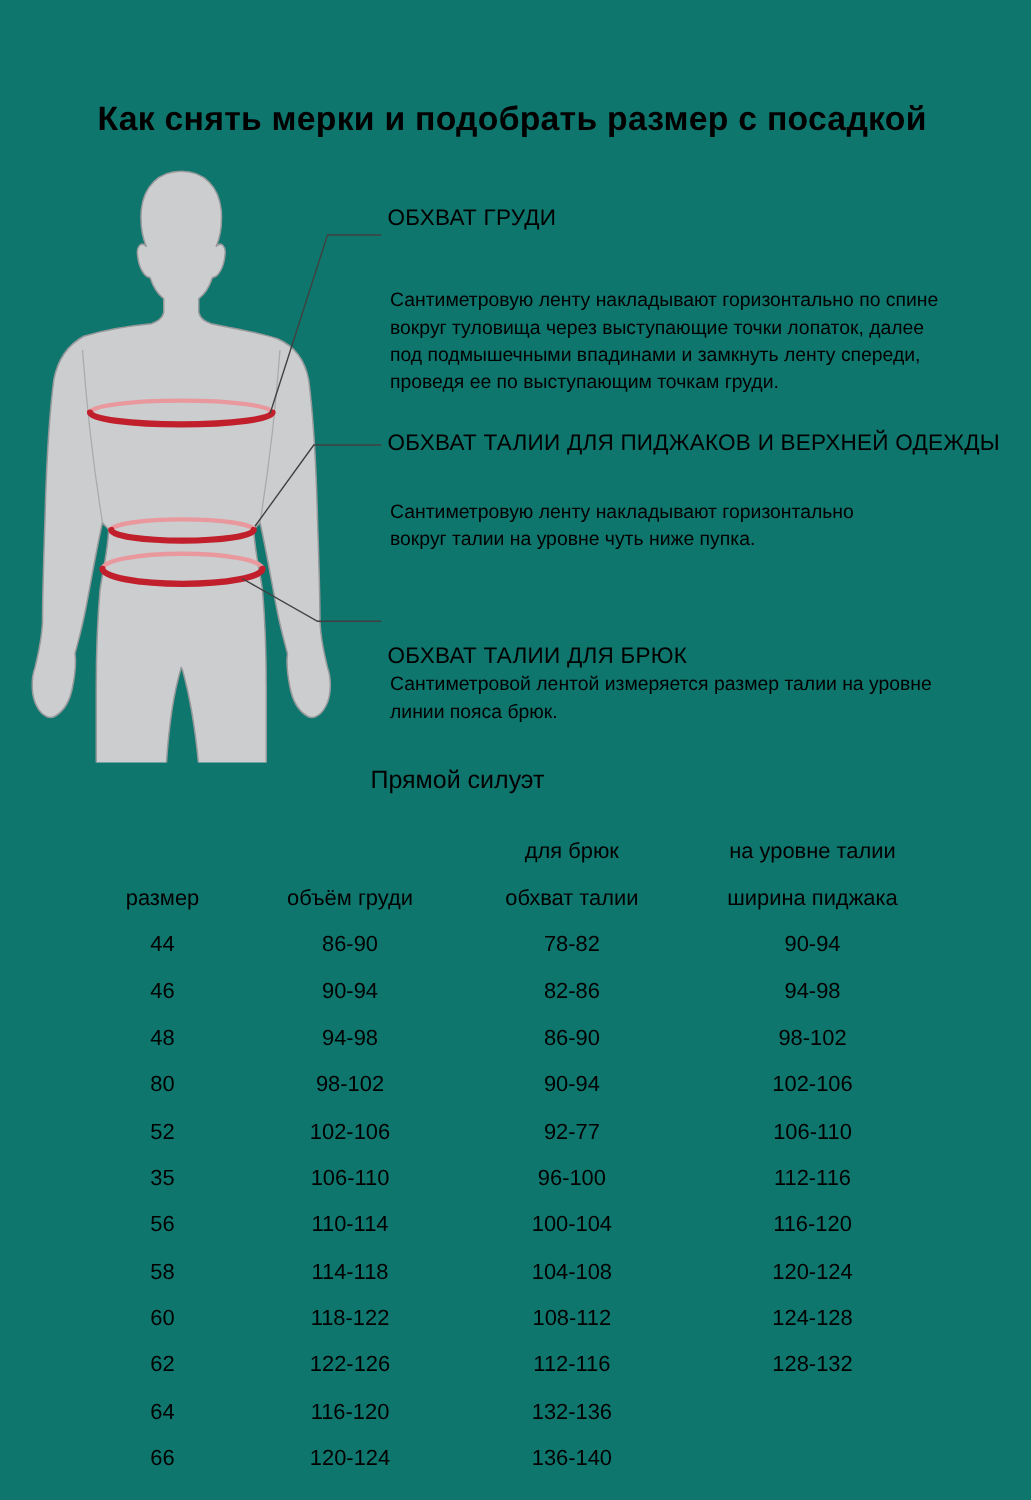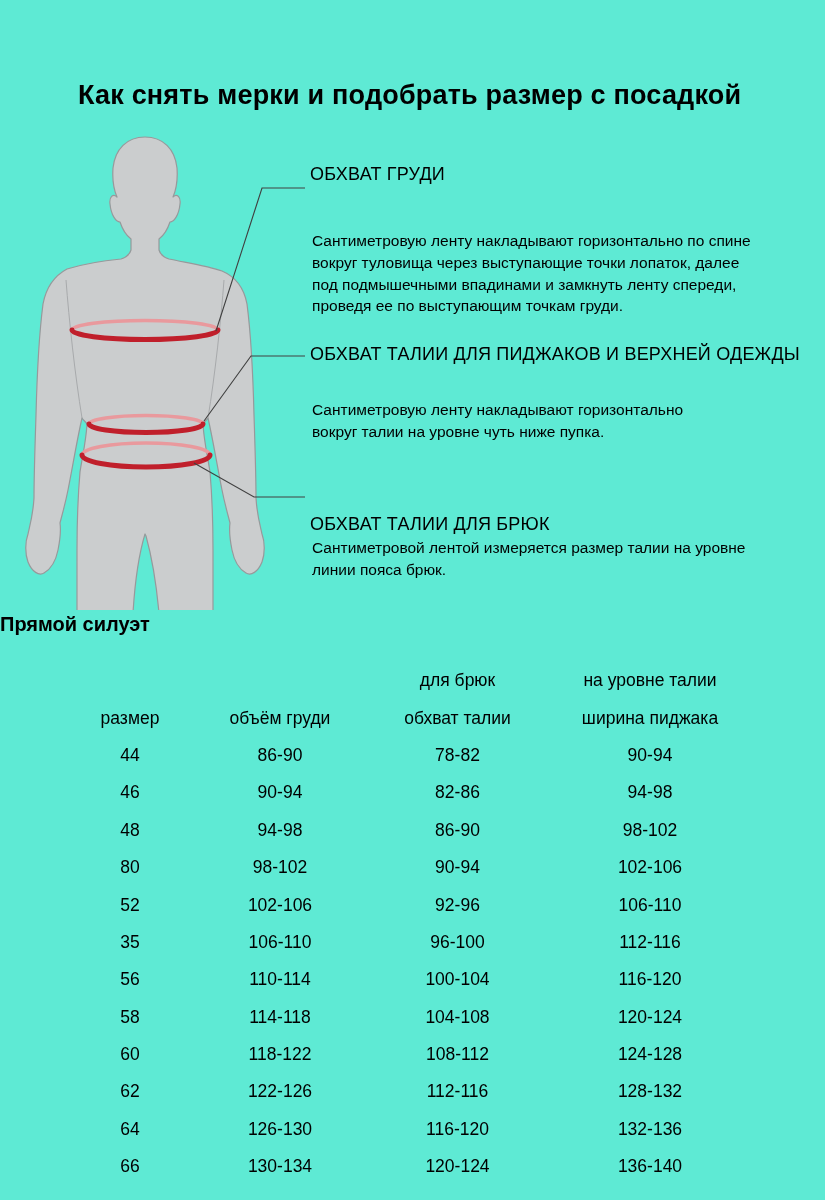--- a/index.html
+++ b/index.html
@@ -1,39 +1,39 @@
 <!DOCTYPE html>
 <html><head>
 <meta charset="utf-8">
 <style>
   html, body { margin:0; padding:0; background:#ffffff; }
   #page {
-    position:relative; width:825px; height:1200px; background:#5eead4;
+    position:relative; width:825px; height:1200px; background:#0f766e;
     font-family:"Liberation Sans", sans-serif; color:#000000; overflow:hidden;
   }
   .page-title {
     position:absolute; left:78px; top:80px;
     font-size:27px; font-weight:bold; white-space:nowrap; letter-spacing:0.2px;
   }
   #figure-svg { position:absolute; left:20px; top:130px; width:300px; height:480px; }
   .callout-label {
     position:absolute; font-size:18px; line-height:21px; white-space:nowrap; letter-spacing:0.2px;
   }
   .callout-desc {
     position:absolute; font-size:15.5px; line-height:21.8px;margin-top:28px;
   }
   #co-label-1 { left:310px; top:164px; }
   #co-desc-1  { left:312px; top:202px; width:455px; }
   #co-label-2 { left:310px; top:344px; }
   #co-desc-2  { left:312px; top:371px; width:400px; }
   #co-label-3 { left:310px; top:486px;margin-top:28px; }
   #co-desc-3  { left:312px; top:509px; width:465px; }
   .table-title {
-    position:absolute; left:0; top:613px; width:732px; 
-    font-size:20px; font-weight:bold;
+    position:absolute; left:0; top:613px; width:732px; text-align:center;
+    font-size:20px; font-weight:normal;
   }
   #size-table { position:absolute; left:85px; top:662px; width:685px; }
   .trow {
     display:grid; grid-template-columns:90px 210px 145px 240px;
     height:37.4px; align-items:center; text-align:center;
     font-size:17.5px;
   }
   .tcell { white-space:nowrap; }
 </style>
 </head>
@@ -181,21 +181,21 @@
       </div>
       <div class="trow">
         <div class="tcell">80</div>
         <div class="tcell">98-102</div>
         <div class="tcell">90-94</div>
         <div class="tcell">102-106</div>
       </div>
       <div class="trow">
         <div class="tcell">52</div>
         <div class="tcell">102-106</div>
-        <div class="tcell">92-96</div>
+        <div class="tcell">92-77</div>
         <div class="tcell">106-110</div>
       </div>
       <div class="trow">
         <div class="tcell">35</div>
         <div class="tcell">106-110</div>
         <div class="tcell">96-100</div>
         <div class="tcell">112-116</div>
       </div>
       <div class="trow">
         <div class="tcell">56</div>
@@ -216,25 +216,23 @@
         <div class="tcell">124-128</div>
       </div>
       <div class="trow">
         <div class="tcell">62</div>
         <div class="tcell">122-126</div>
         <div class="tcell">112-116</div>
         <div class="tcell">128-132</div>
       </div>
       <div class="trow">
         <div class="tcell">64</div>
-        <div class="tcell">126-130</div>
         <div class="tcell">116-120</div>
         <div class="tcell">132-136</div>
       </div>
       <div class="trow">
         <div class="tcell">66</div>
-        <div class="tcell">130-134</div>
         <div class="tcell">120-124</div>
         <div class="tcell">136-140</div>
       </div>
     </div>
 
 </div>
 
 </body></html>

